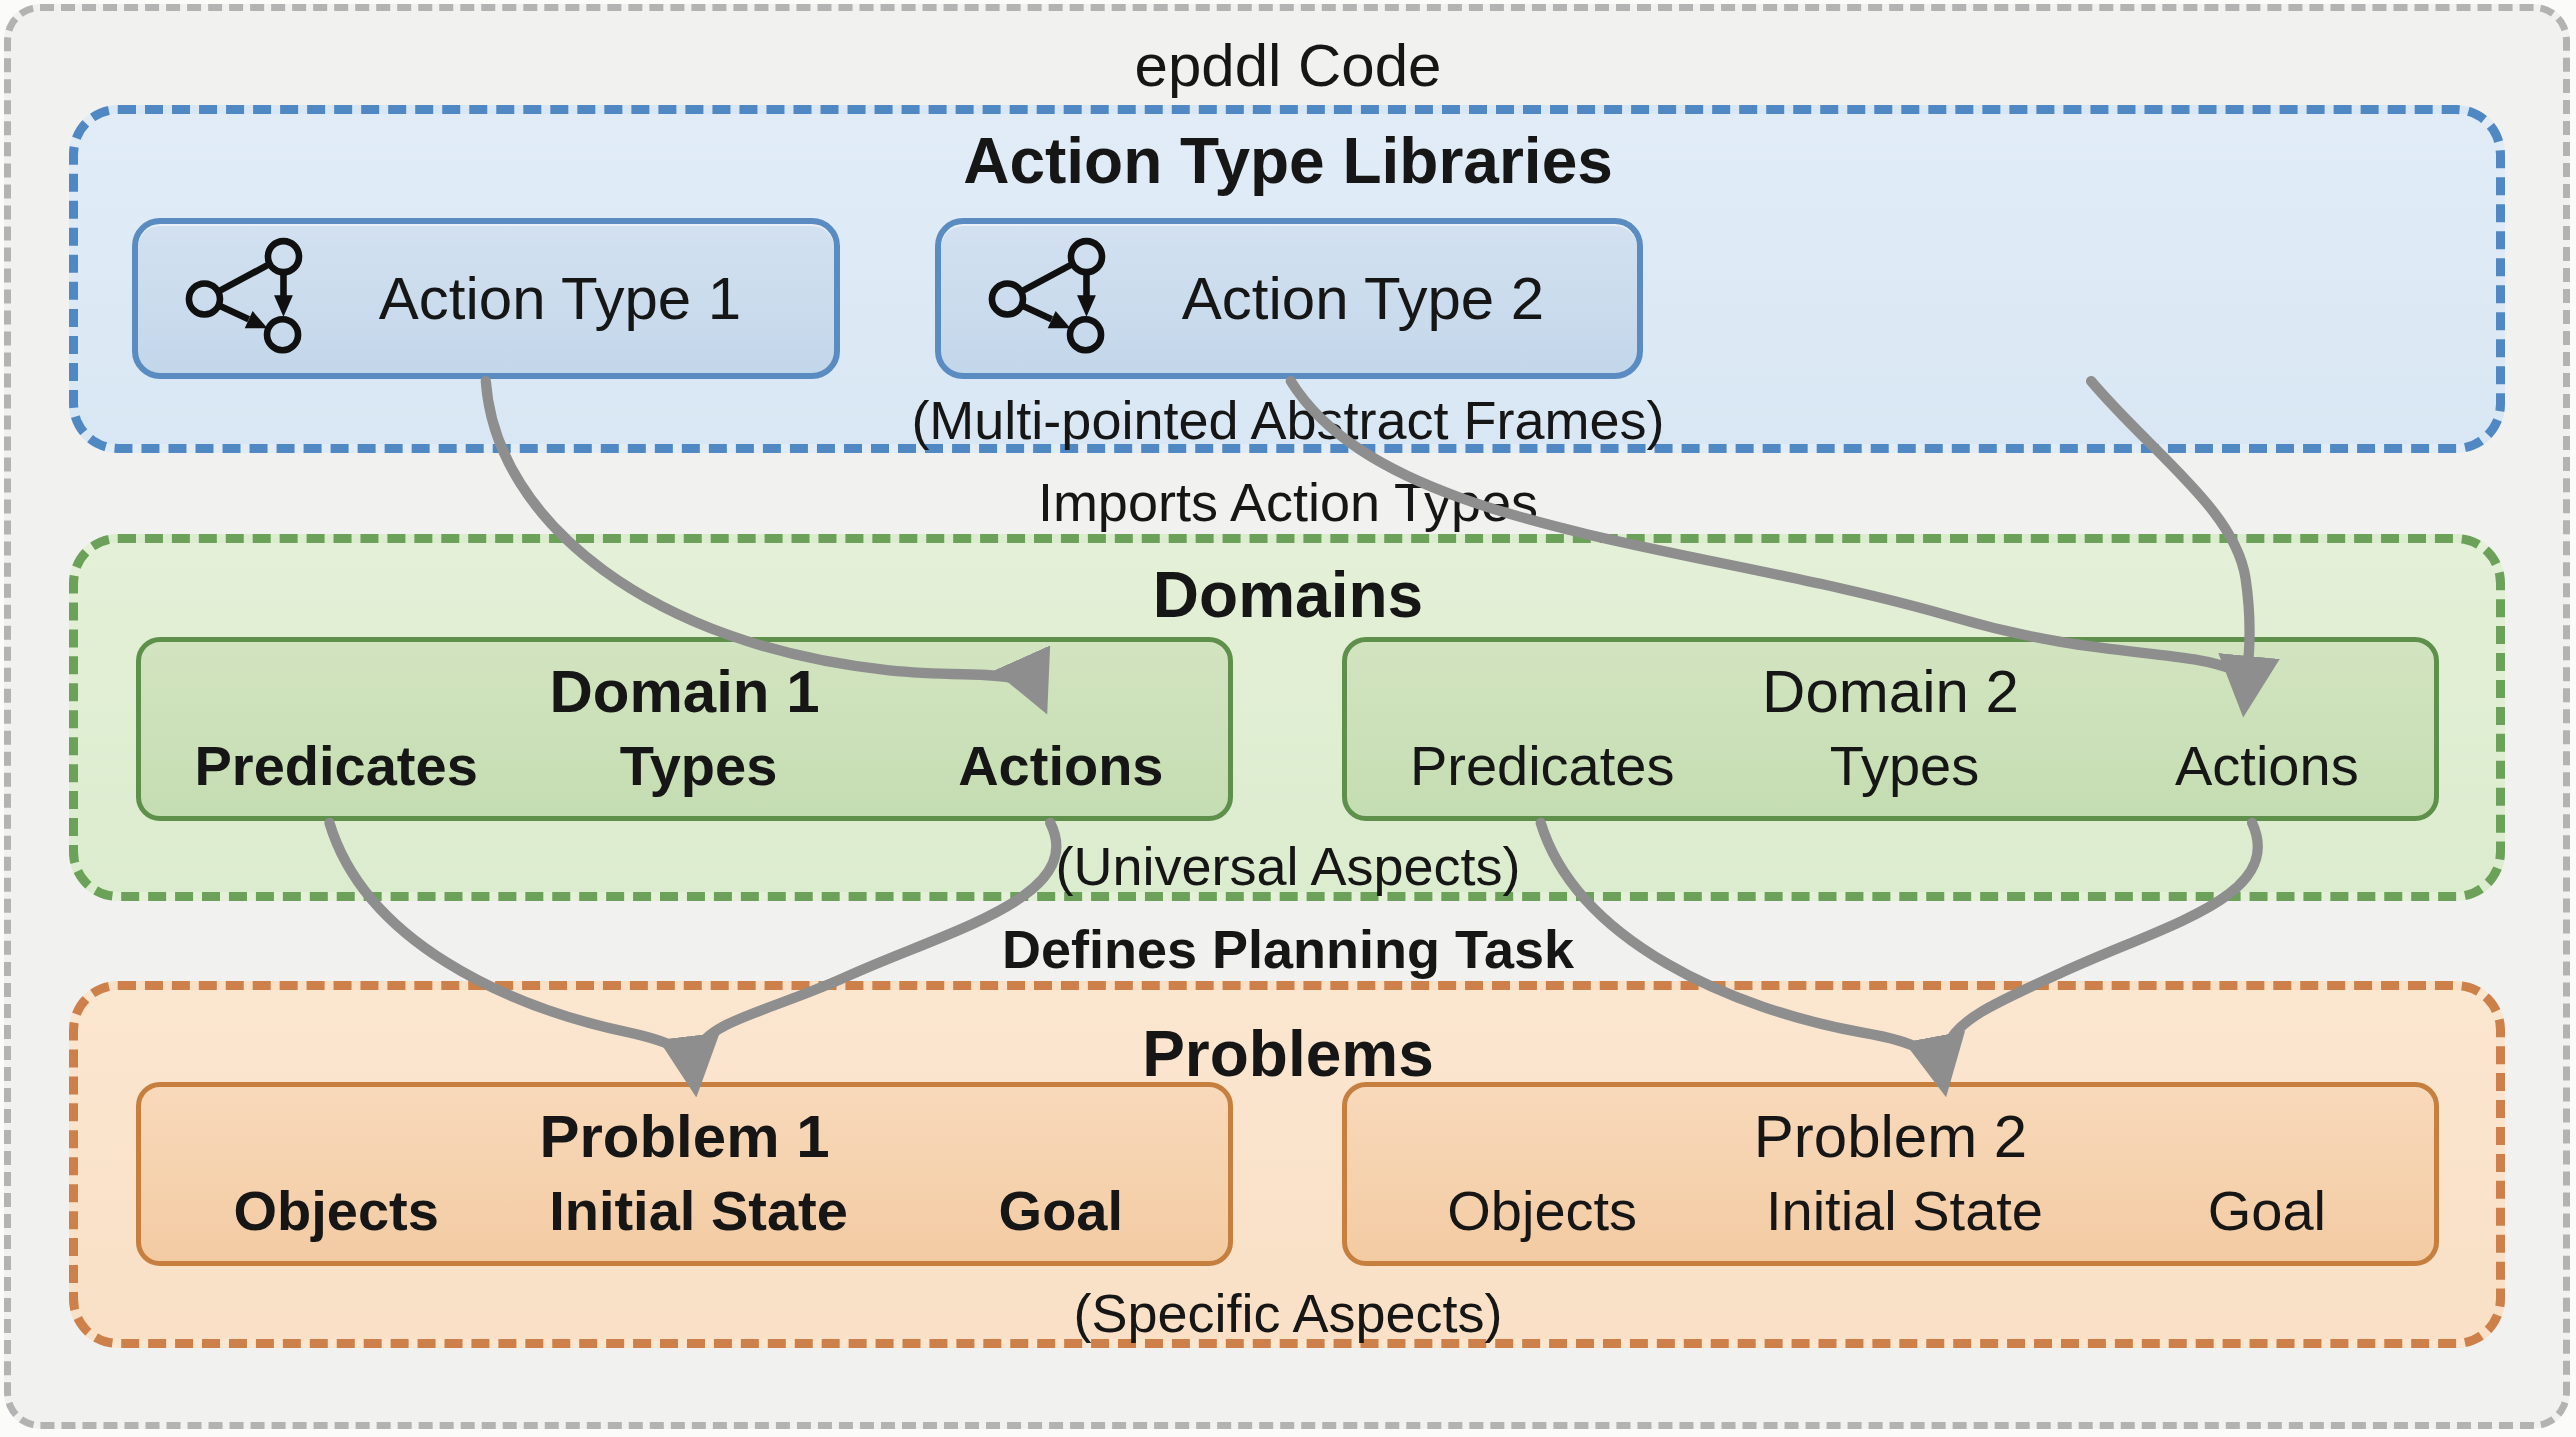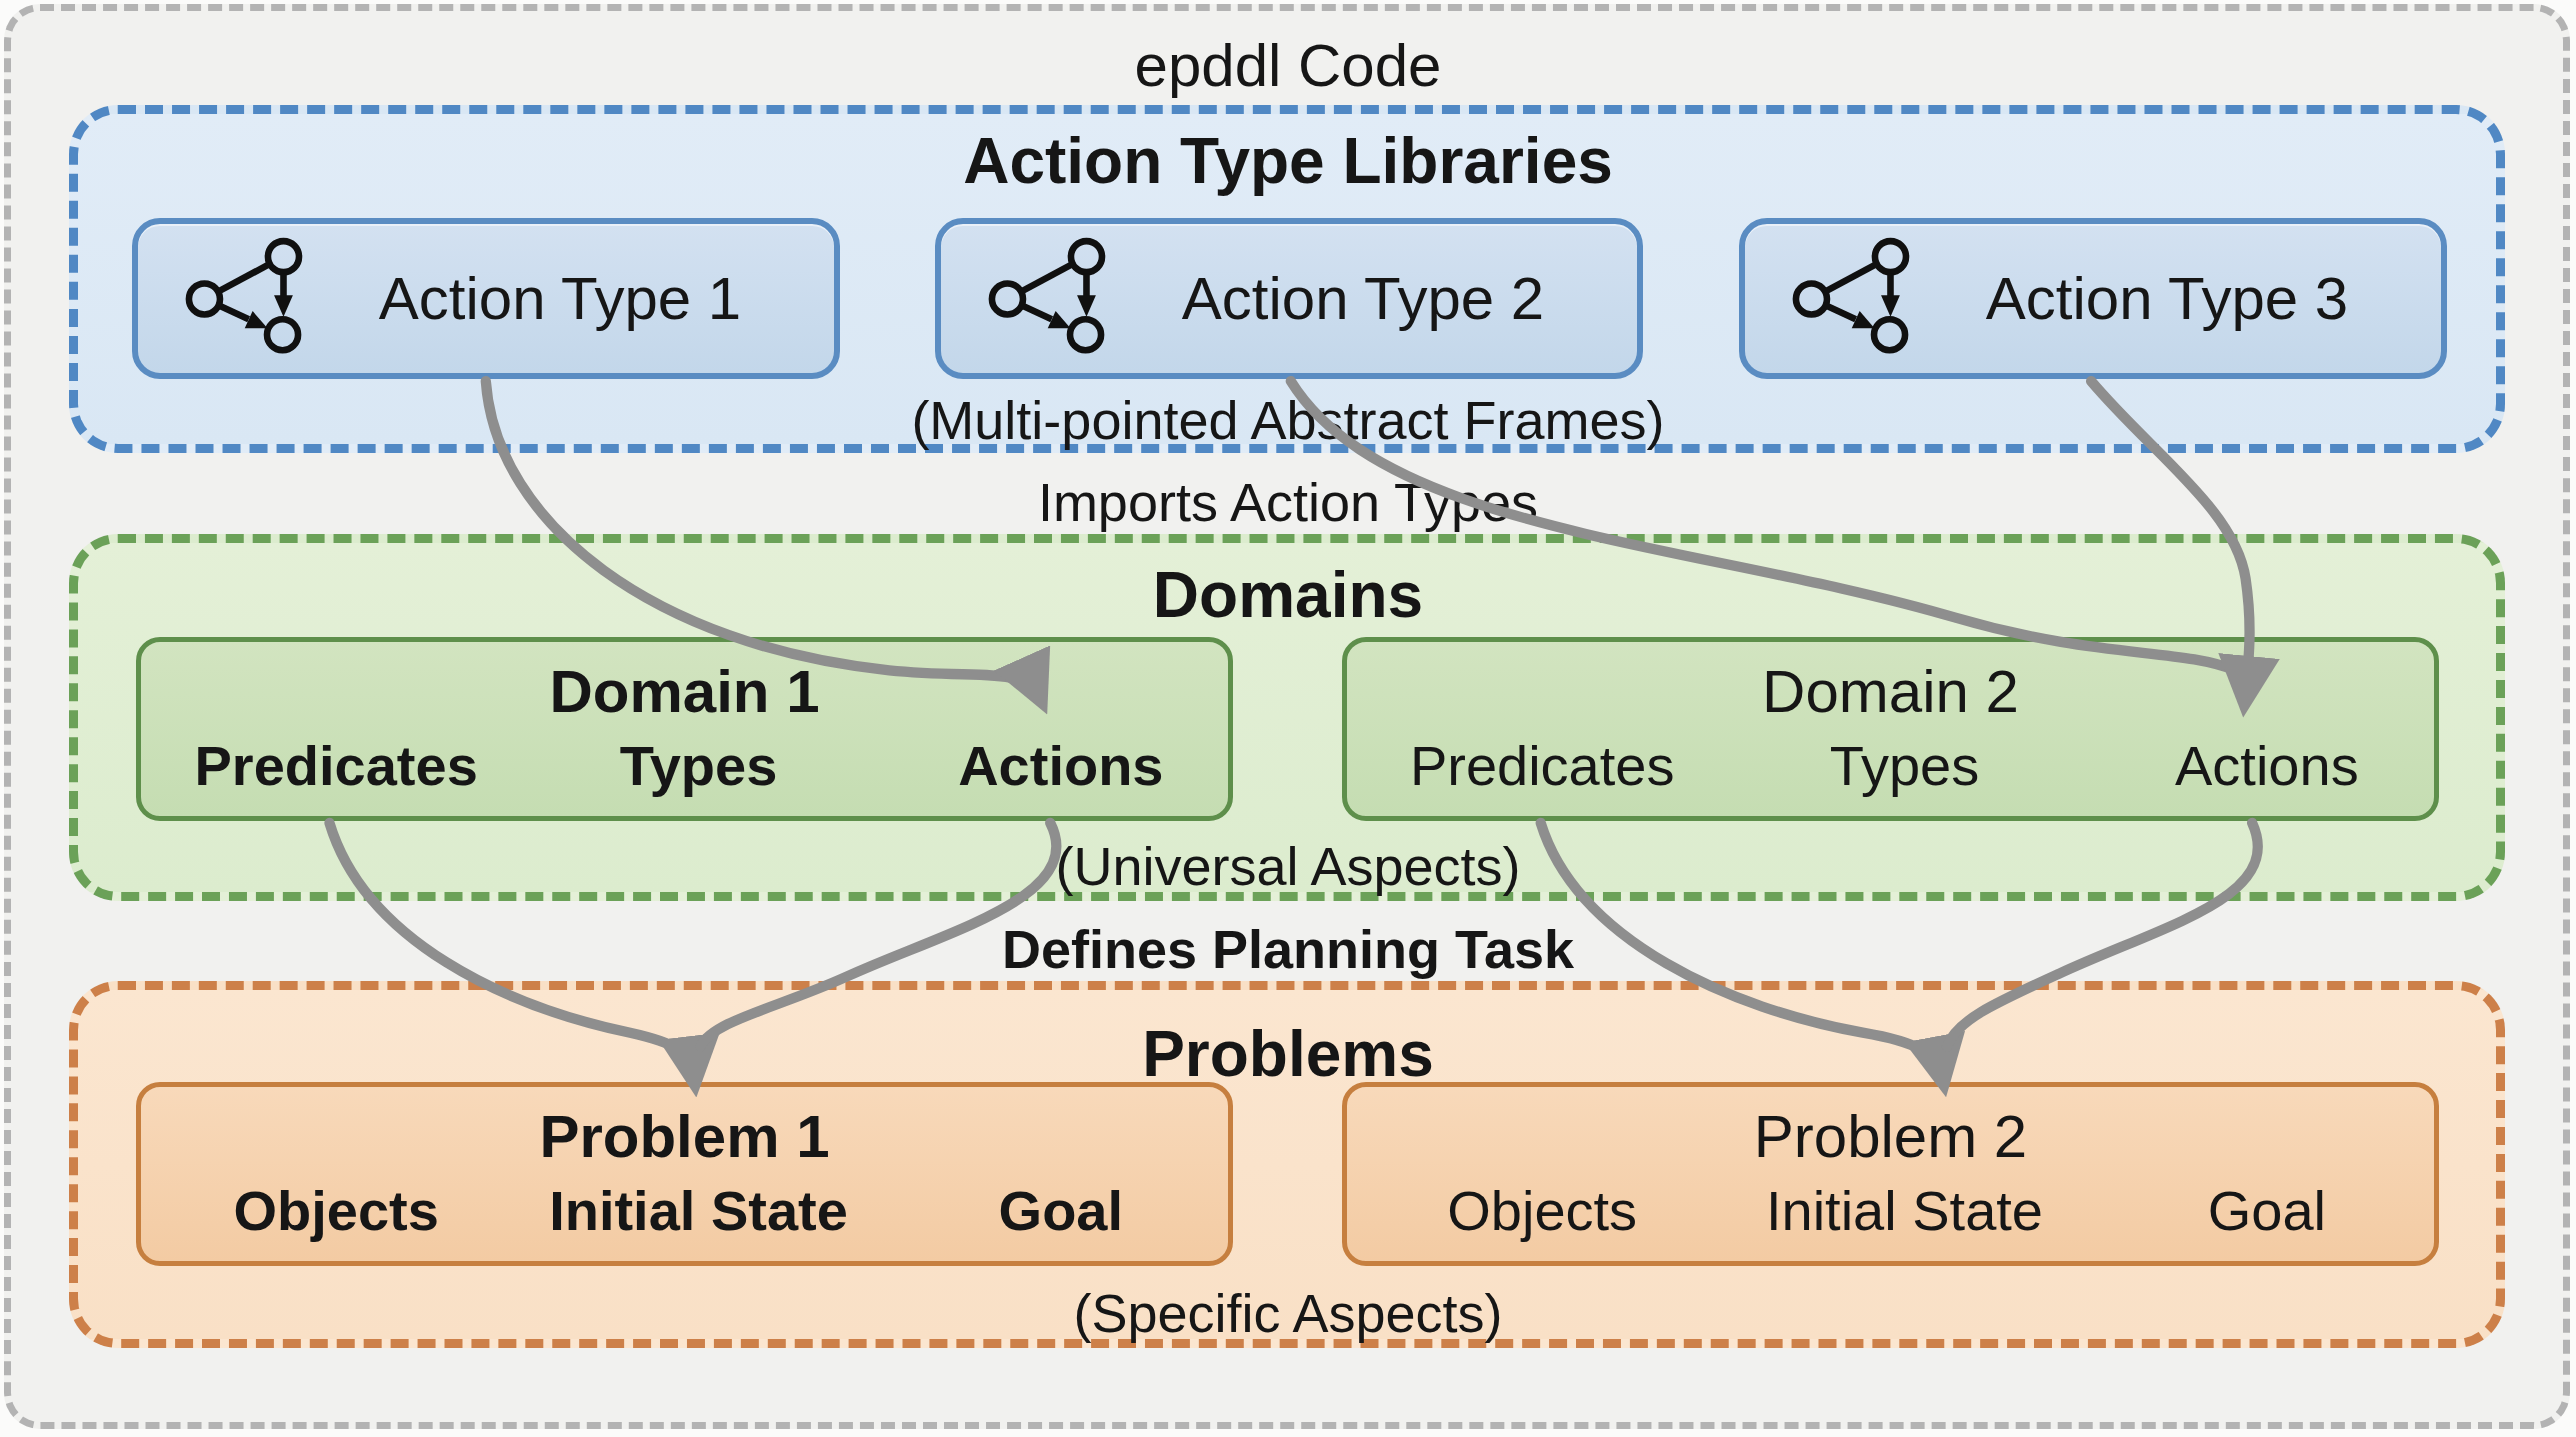--- a/index.html
+++ b/index.html
@@ -123,37 +123,20 @@
         <line x1="41.5" y1="75" x2="73" y2="89.5"></line>
       </g>
       <g fill="#101010" stroke="none">
         <polygon points="110,87 100,64 120,64"></polygon>
         <polygon points="93,99 68.8,99.1 77.2,80.9"></polygon>
       </g>
     </svg>
     <span class="node-label">Action Type 2</span>
   </div>
 
-  <div class="node node-blue at3">
-    <svg class="graph-icon" width="129" height="127" viewBox="0 0 135 135">
-      <g stroke="#101010" stroke-width="7" fill="none">
-        <circle cx="110" cy="23" r="16.5"></circle>
-        <circle cx="26" cy="68" r="16.5"></circle>
-        <circle cx="109" cy="106" r="16.5"></circle>
-        <line x1="41" y1="60" x2="95" y2="31"></line>
-        <line x1="110" y1="41" x2="110" y2="68"></line>
-        <line x1="41.5" y1="75" x2="73" y2="89.5"></line>
-      </g>
-      <g fill="#101010" stroke="none">
-        <polygon points="110,87 100,64 120,64"></polygon>
-        <polygon points="93,99 68.8,99.1 77.2,80.9"></polygon>
-      </g>
-    </svg>
-    <span class="node-label">Action Type 3</span>
-  </div>
 
   <div class="lbl section-subtitle sub-libraries">(Multi-pointed Abstract Frames)</div>
   <div class="lbl flow-label flow-imports">Imports Action Types</div>
 
   <div class="section section-domains"></div>
   <div class="lbl section-title st-domains">Domains</div>
 
   <div class="node node-col node-green d1">
     <div class="node-title">Domain 1</div>
     <div class="node-items">

